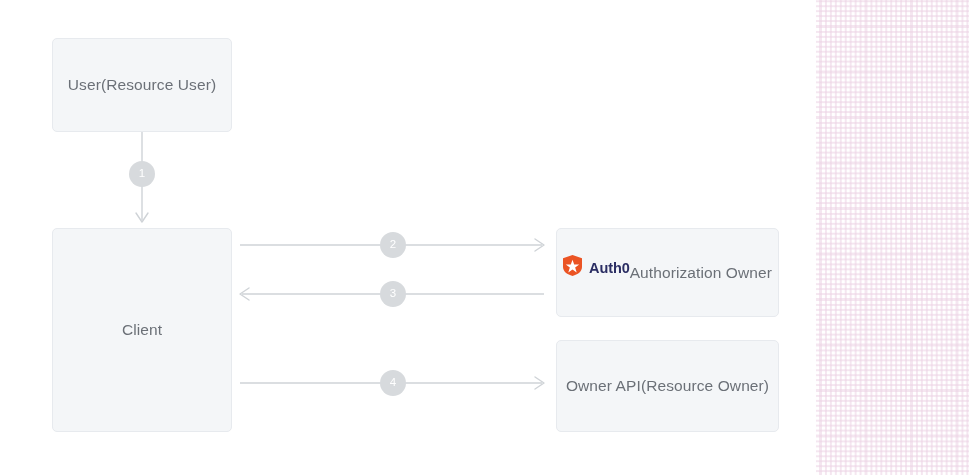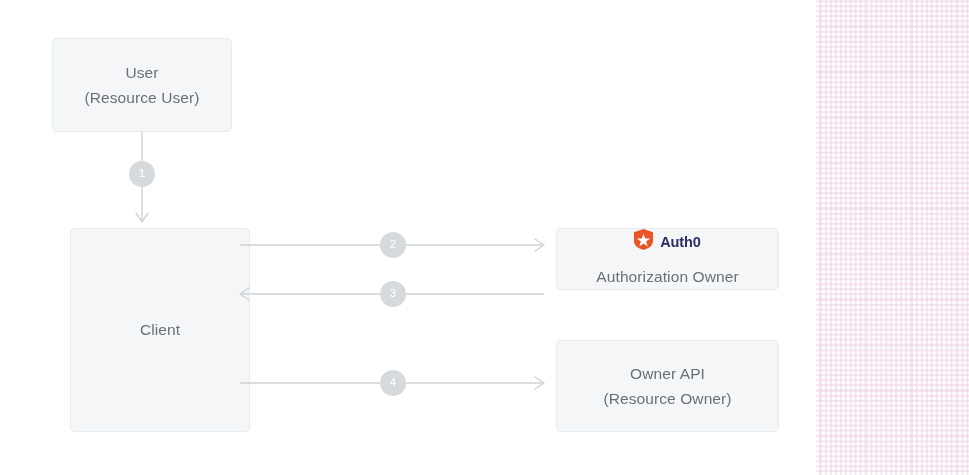--- a/index.html
+++ b/index.html
@@ -40,21 +40,21 @@
     background: #ffffff;
     pointer-events: none;
   }
   .node {
     position: absolute;
     background: #f4f6f8;
     border: 1px solid #e7eaee;
     border-radius: 5px;
     box-sizing: border-box;
     display: flex;
-    flex-direction: column;
+    flex-direction: row;
     align-items: center;
     justify-content: center;
     color: #6b7077;
     font-size: 15.5px;
     line-height: 1.62;
     text-align: center;
     letter-spacing: 0.1px;
   }
   .node .line2 { display: block; }
 
@@ -96,25 +96,25 @@
 <div id="canvas">
 
   <div id="grid-bg"></div>
   <div id="grid-mask"></div>
 
   <div class="node" style="left:52px; top:38px; width:180px; height:94px;">
     <span>User</span>
     <span class="line2">(Resource User)</span>
   </div>
 
-  <div class="node" style="left:52px; top:228px; width:180px; height:204px;margin-left:18px;">
+  <div class="node" style="left:52px; top:228px; width:180px; height:204px;">
     <span>Client</span>
   </div>
 
-  <div class="node" style="left:556px; top:228px; width:223px; height:62px;">
+  <div class="node" style="left:556px; top:228px; width:223px; height:89px;">
     <div class="logo-row">
       <span class="logo-mark">
         <svg width="19" height="21" viewBox="0 0 38 42" aria-hidden="true">
           <path d="M19 0 L38 6.5 L38 24 C38 33 29.5 39 19 42 C8.5 39 0 33 0 24 L0 6.5 Z" fill="#eb5424"></path>
           <path d="M19 9.5 L22.35 19.1 L32.4 19.1 L24.3 25.1 L27.4 34.8 L19 28.8 L10.6 34.8 L13.7 25.1 L5.6 19.1 L15.65 19.1 Z" fill="#ffffff"></path>
         </svg>
       </span>
       <span class="logo-word">Auth0</span>
     </div>
     <span>Authorization Owner</span>

